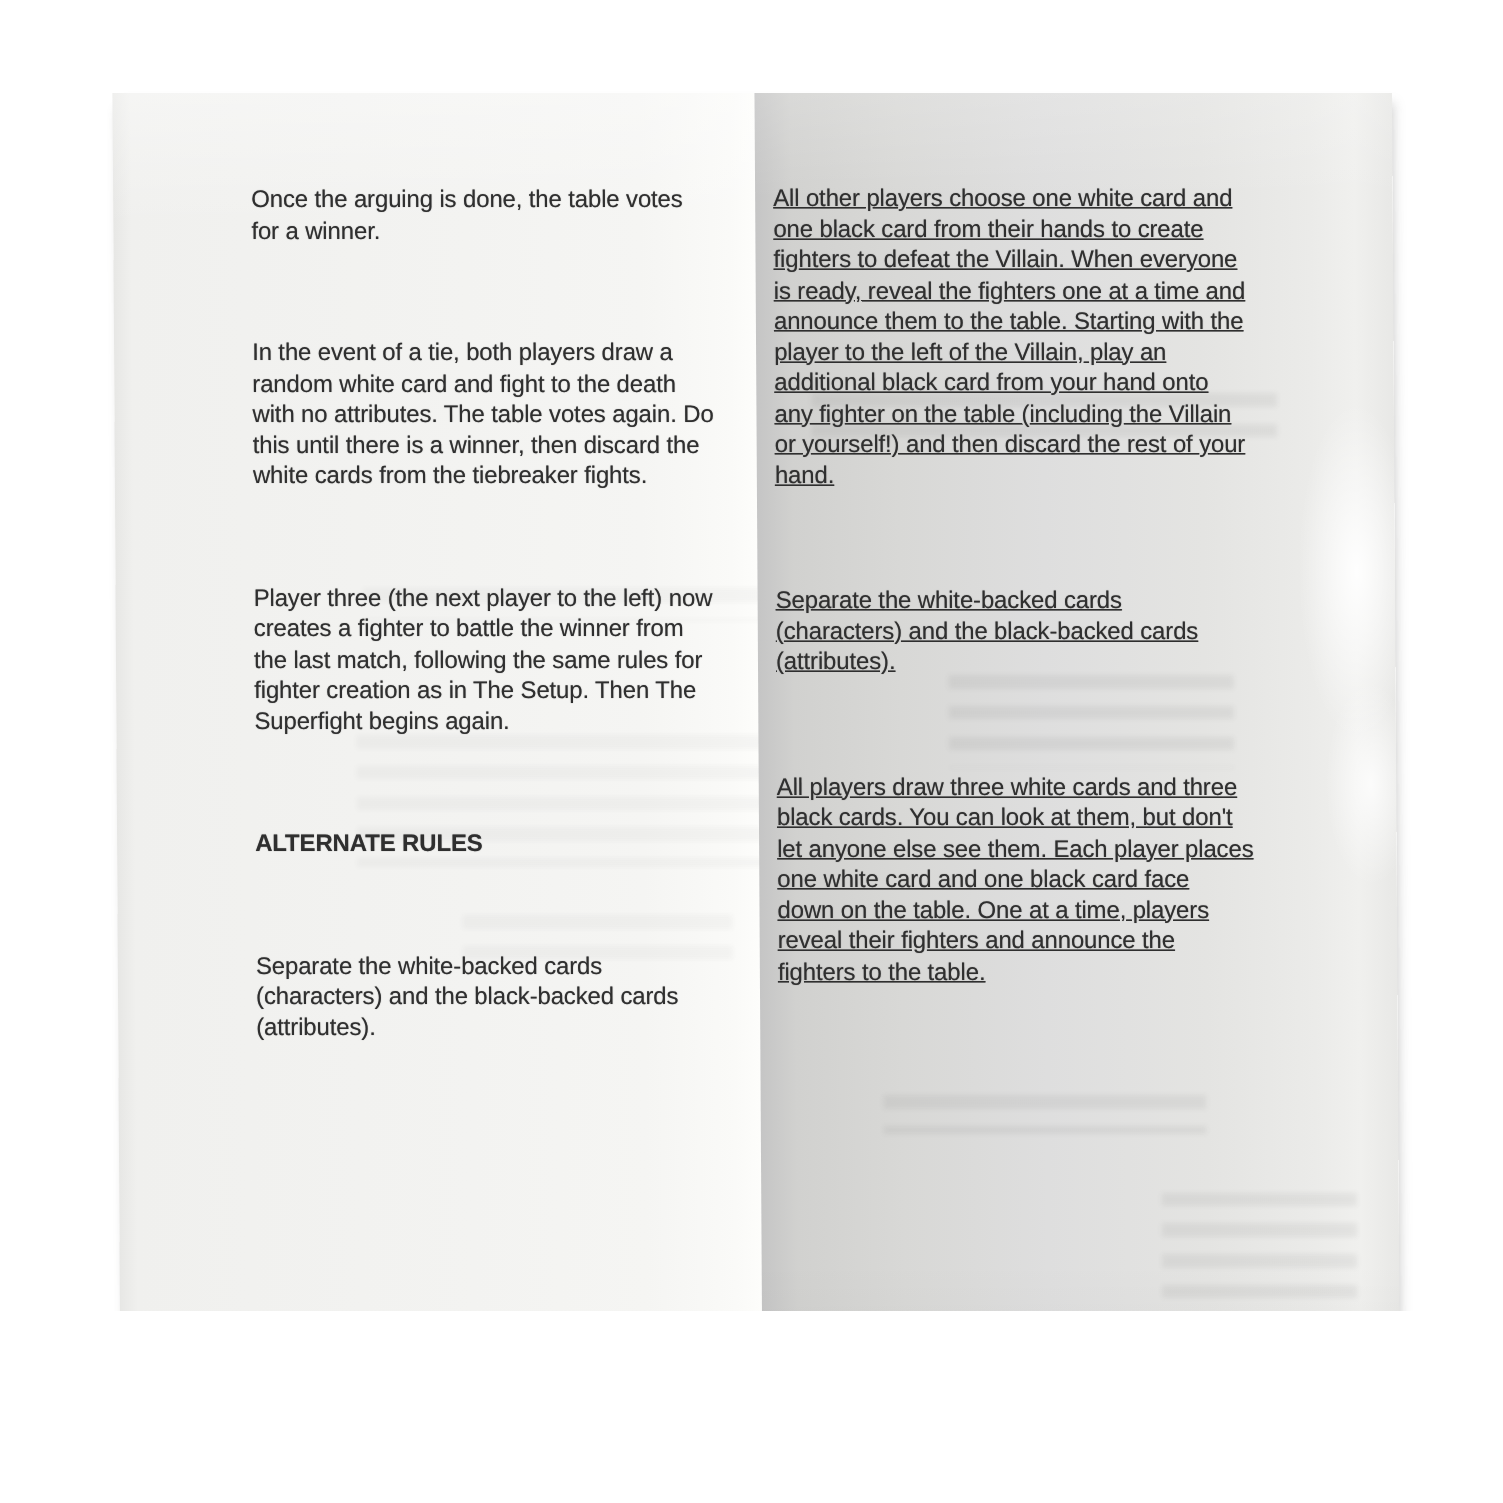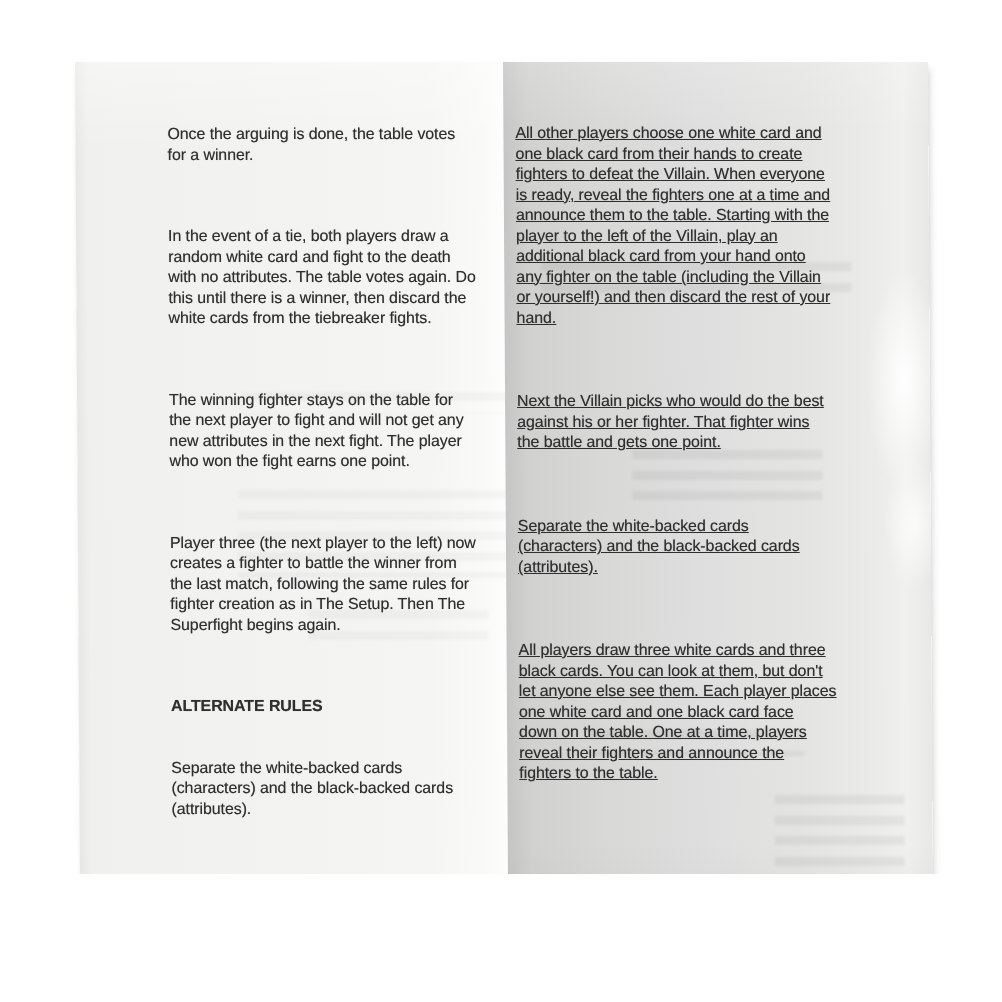--- a/index.html
+++ b/index.html
@@ -64,21 +64,21 @@
     font-size: 16px;
     line-height: 20.5px;
     letter-spacing: -0.1px;
     text-shadow: 0 0 0.7px rgba(47, 47, 47, 0.55);
   }
   .col-left  { left: 92px;  top: 21px; }
   .col-right { left: 440px; top: 20px; }
   .block { margin: 0 0 20px 0; }
   .col-right .block { margin-bottom: 22px; text-decoration: underline; }
   .heading { font-weight: bold; margin-bottom: 0; }
-  .heading.standalone { }
+  .heading.standalone { margin-bottom: 20px; }
   
   .ghost {
     position: absolute;
     background-image: repeating-linear-gradient(
       to bottom,
       rgba(72, 72, 72, 0.15) 0px,
       rgba(72, 72, 72, 0.15) 9px,
       rgba(0, 0, 0, 0) 9px,
       rgba(0, 0, 0, 0) 20.5px);
     filter: blur(1.8px);
@@ -106,24 +106,20 @@
     </div>
 
     <div class="col col-left">
       <div class="block">Once the arguing is done, the table votes
 for a winner.</div>
       <div class="block">In the event of a tie, both players draw a
 random white card and fight to the death
 with no attributes. The table votes again. Do
 this until there is a winner, then discard the
 white cards from the tiebreaker fights.</div>
-      <div class="block">The winning fighter stays on the table for
-the next player to fight and will not get any
-new attributes in the next fight. The player
-who won the fight earns one point.</div>
       <div class="block">Player three (the next player to the left) now
 creates a fighter to battle the winner from
 the last match, following the same rules for
 fighter creation as in The Setup. Then The
 Superfight begins again.</div>
       <div class="block heading standalone">ALTERNATE RULES</div>
       <div class="block">Separate the white-backed cards
 (characters) and the black-backed cards
 (attributes).</div>
       
@@ -134,23 +130,20 @@
       <div class="block">All other players choose one white card and
 one black card from their hands to create
 fighters to defeat the Villain. When everyone
 is ready, reveal the fighters one at a time and
 announce them to the table. Starting with the
 player to the left of the Villain, play an
 additional black card from your hand onto
 any fighter on the table (including the Villain
 or yourself!) and then discard the rest of your
 hand.</div>
-      <div class="block">Next the Villain picks who would do the best
-against his or her fighter. That fighter wins
-the battle and gets one point.</div>
       <div class="block">Separate the white-backed cards
 (characters) and the black-backed cards
 (attributes).</div>
       <div class="block">All players draw three white cards and three
 black cards. You can look at them, but don't
 let anyone else see them. Each player places
 one white card and one black card face
 down on the table. One at a time, players
 reveal their fighters and announce the
 fighters to the table.</div>

